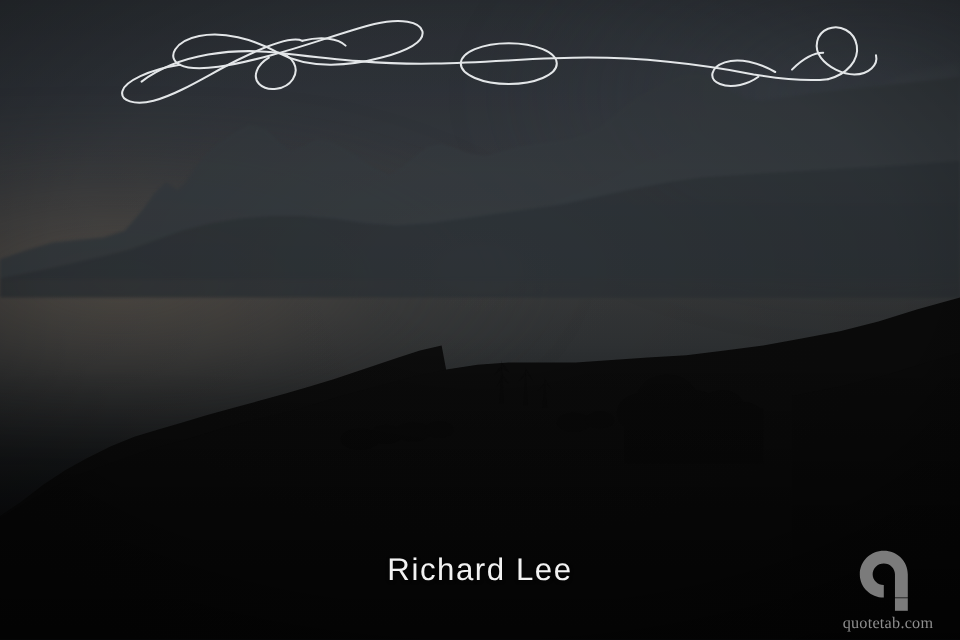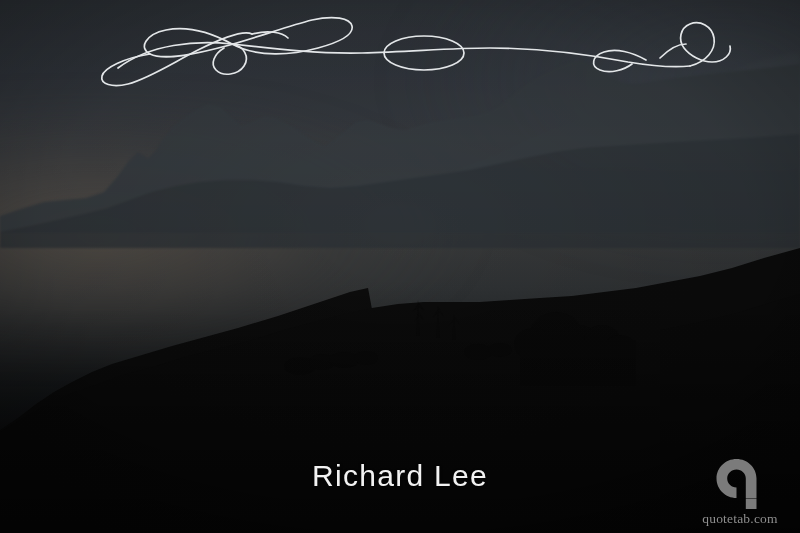--- a/index.html
+++ b/index.html
@@ -160,21 +160,21 @@
 
   .author {
     position: absolute;
     left: 50%;
     top: 459px;
     transform: translateX(-50%);
     width: 700px;
     text-align: center;
     color: #f2f2f2;
     font-family: "Liberation Sans", sans-serif;
-    font-size: 30px;
+    font-size: 26px;
     font-weight: 400;
     letter-spacing: 1.3px;
     text-shadow: 0 1px 3px rgba(0,0,0,0.55);
   }
 
   
   .watermark {
     position: absolute;
     right: 12px;
     bottom: 8px;

